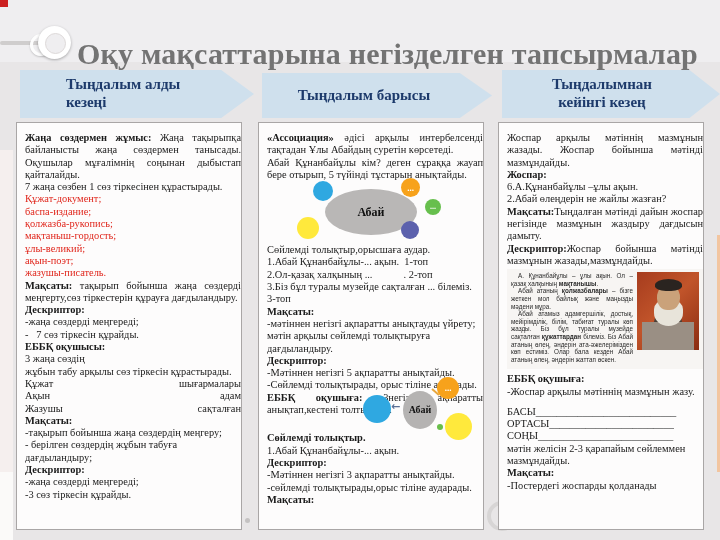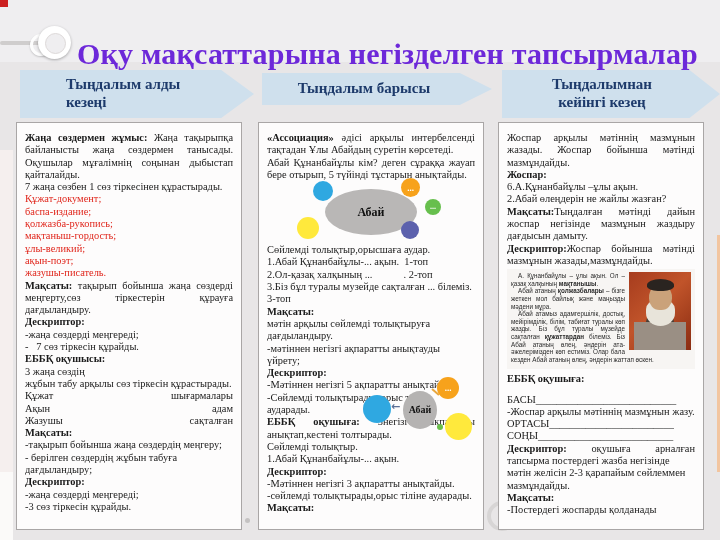--- a/index.html
+++ b/index.html
@@ -13,52 +13,52 @@
   .header-band{position:absolute;left:0;top:0;width:720px;height:62px;background:#efeef0;}
   .corner-red{position:absolute;left:0;top:0;width:8px;height:7px;background:#cc2020;}
   .logo-line{position:absolute;left:0;top:41px;width:46px;height:4px;background:#cfcdcd;border-radius:2px;}
   .ring-big{position:absolute;left:38px;top:26px;width:33px;height:33px;border-radius:50%;
     background:#fff;box-shadow:0 1px 3px rgba(0,0,0,.3);}
   .ring-big::after{content:"";position:absolute;left:7px;top:7px;width:19px;height:19px;border-radius:50%;
     background:#efeef0;border:1px solid #ddd9d9;}
   .ring-small{position:absolute;left:30px;top:34px;width:16px;height:16px;border-radius:50%;
     border:3px solid #fdfdfd;box-shadow:0 1px 2px rgba(0,0,0,.2);}
   .slide-title{position:absolute;left:77px;top:17px;font-size:30px;font-weight:bold;
-    color:#6d28d9;white-space:nowrap;letter-spacing:.2px;}
+    color:#737373;white-space:nowrap;letter-spacing:.2px;}
   
   .arrow{position:absolute;background:#cfe0ed;color:#1d3a6b;font-weight:bold;font-size:15px;line-height:1.18;
     clip-path:polygon(0 0,86% 0,100% 50%,86% 100%,0 100%);
     display:flex;align-items:center;box-sizing:border-box;}
   #arrow1{left:20px;top:70px;width:234px;height:48px;padding-left:46px;}
   #arrow1 .arrow-label{width:128px;}
-  #arrow2{left:262px;top:73px;width:230px;height:32px;justify-content:center;padding-right:26px;}
+  #arrow2{left:262px;top:73px;width:230px;height:45px;justify-content:center;padding-right:26px;}
   #arrow3{left:502px;top:70px;width:218px;height:48px;justify-content:center;padding-right:18px;text-align:center;}
   #arrow3 .arrow-label{width:150px;}
   
   .left-strip{position:absolute;left:0;top:150px;width:13px;height:322px;background:#f5efee;}
   .left-strip-bottom{position:absolute;left:0;top:472px;width:13px;height:68px;background:#fbfaf9;}
   .right-strip{position:absolute;left:717px;top:235px;width:3px;height:237px;background:#f2c5a0;}
   .deco-ring{position:absolute;left:487px;top:501px;width:22px;height:22px;border-radius:50%;
     border:4px solid #d7d5d5;z-index:1;}
   .deco-dot{position:absolute;left:245px;top:518px;width:5px;height:5px;border-radius:50%;background:#c4c2c2;z-index:1;}
   
   .box{position:absolute;top:122px;height:408px;background:#fdfcfc;border:1px solid #a9a6a6;
-    box-sizing:border-box;padding:9px 8px 8px 8px;font-size:10.4px;line-height:12.3px;
+    box-sizing:border-box;padding:9px 0 8px 8px;font-size:10.4px;line-height:12.3px;
     z-index:2;overflow:hidden;text-align:left;}
   #box1{left:16px;width:226px;}
   #box2{left:258px;width:226px;}
   #box3{left:498px;width:206px;}
   .para{margin:0;text-align:justify;}
   .line{margin:0;}
   .pre{white-space:pre-wrap;}
   b{font-weight:bold;}
   .u{}
   .red{color:#e0261c;}
   .pair{display:flex;justify-content:space-between;}
-  .mt16{margin-top:0;}
+  .mt16{margin-top:16px;font-weight:bold;}
   .mt8{margin-top:8px;}
   
   .diag1{position:relative;height:58px;margin:2px 0 3px 0;}
   .ellipse{position:absolute;left:58px;top:6px;width:92px;height:46px;background:#b9b7b6;border-radius:50%;
     display:flex;align-items:center;justify-content:center;font-weight:bold;font-size:12px;color:#111;}
   .c{position:absolute;border-radius:50%;display:flex;align-items:center;justify-content:center;
     color:#fff;font-weight:bold;}
   .c-blue1{left:46px;top:-2px;width:20px;height:20px;background:#2fa8e1;}
   .c-orange1{left:134px;top:-5px;width:19px;height:19px;background:#f7a21b;font-size:9px;}
   .c-green1{left:158px;top:16px;width:16px;height:16px;background:#67bf4d;font-size:8px;}
@@ -162,22 +162,22 @@
     <div class="c c-green1">...</div>
     <div class="c c-indigo1"></div>
     <div class="c c-yellow1"></div>
   </div>
 
   <div class="line">Сөйлемді толықтыр,орысшаға аудар.</div>
   <div class="line pre">1.Абай Құнанбайұлы-... ақын.  1-топ</div>
   <div class="line pre">2.Ол-қазақ халқының ...            . 2-топ</div>
   <div class="line">3.Біз бұл туралы музейде сақталған ... білеміз. 3-топ</div>
   <div class="line"><b>Мақсаты:</b></div>
+  <div class="line">-мәтіннен негізгі ақпаратты анықтауды үйрету;</div>
   <div class="line">мәтін арқылы сөйлемді толықтыруға дағдыландыру.</div>
-  <div class="line">-мәтіннен негізгі ақпаратты анықтауды үйрету;</div>
   <div class="line"><b>Дескриптор:</b></div>
   <div class="line">-Мәтіннен негізгі 5 ақпаратты анықтайды.</div>
   <div class="line">-Сөйлемді толықтырады, орыс тіліне аударады.</div>
   <p class="para"><b class="u">ЕББҚ оқушыға:</b><span> 3негізгі ақпаратты анықтап,кестені толтырады.</span></p>
 
   <div class="diag2">
     <div class="conn-orange"></div>
     <div class="c c-orange2">...</div>
     <div class="c c-gray2">Абай</div>
     <div class="c c-yellow2"></div>
@@ -211,21 +211,20 @@
       <div class="p-beard"></div>
       <div class="p-face"></div>
       <div class="p-cap"></div>
     </div>
     <p><span>А. Құнанбайұлы – ұлы ақын. Ол – қазақ халқының </span><b>мақтанышы</b><span>.</span></p>
     <p><span>Абай атаның </span><b>қолжазбалары</b><span> – бізге жеткен мол байлық және маңызды мәдени мұра.</span></p>
     <p><span>Абай атамыз адамгершілік, достық, мейірімділік, білім, табиғат туралы көп жазды. Біз бұл туралы музейде сақталған </span><b>құжаттардан</b><span> білеміз. Біз Абай атаның өлең, әндерін ата-әжелерімізден көп естиміз. Олар бала кезден Абай атаның өлең, әндерін жаттап өскен.</span></p>
   </div>
 
   <div class="line"><b class="u">ЕББҚ оқушыға:</b></div>
+  <div class="line">-Жоспар арқылы мәтіннің мазмұнын жазу.</div>
   <div class="line mt8">БАСЫ___________________________</div>
-  <div class="line">-Жоспар арқылы мәтіннің мазмұнын жазу.</div>
   <div class="line">ОРТАСЫ________________________</div>
   <div class="line">СОҢЫ__________________________</div>
-  <p class="para"><b>Дескриптор:</b><span> оқушыға арналған тапсырма постердегі жазба негізінде</span></p>
   <div class="line">мәтін желісін 2-3 қарапайым сөйлеммен мазмұндайды.</div>
   <div class="line"><b>Мақсаты:</b></div>
   <div class="line">-Постердегі жоспарды қолданады</div>
 </div>
 
 </body></html>

